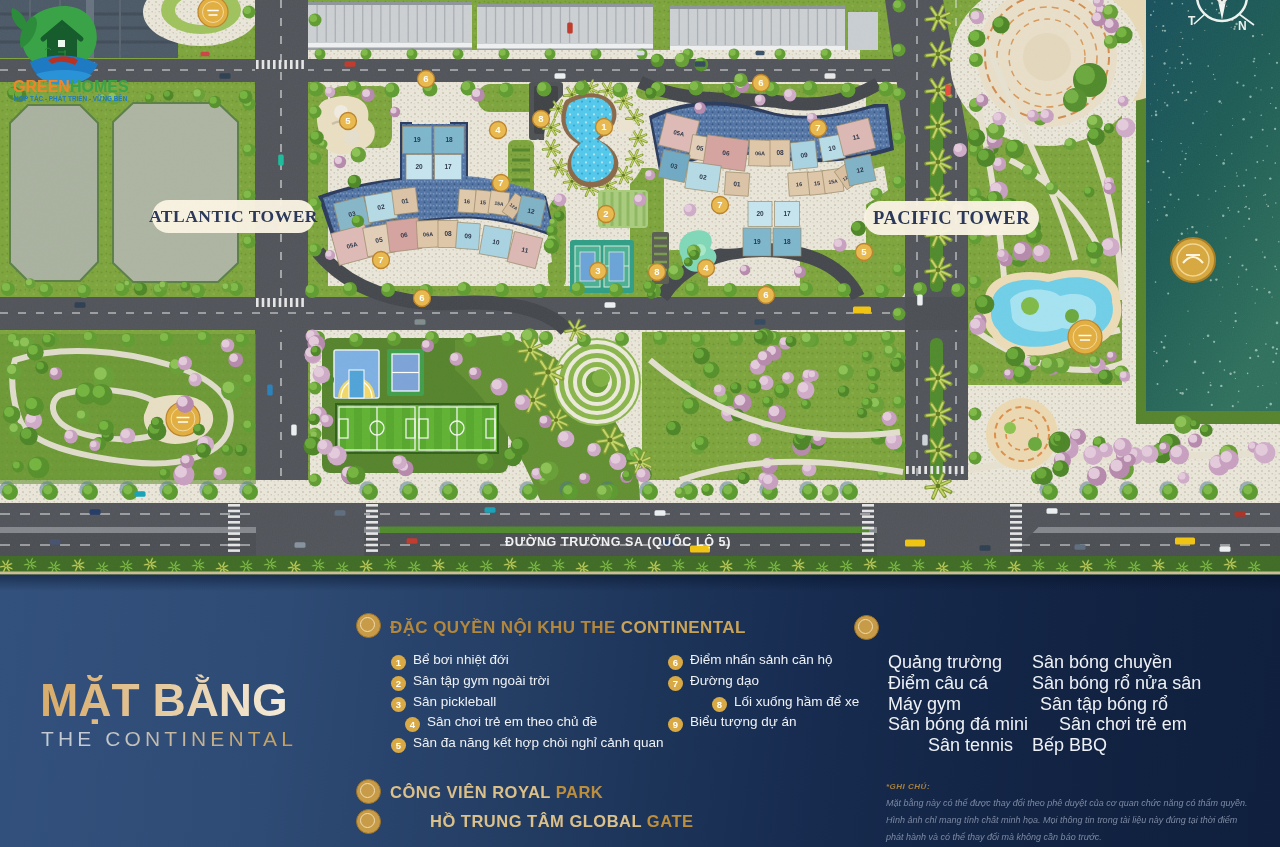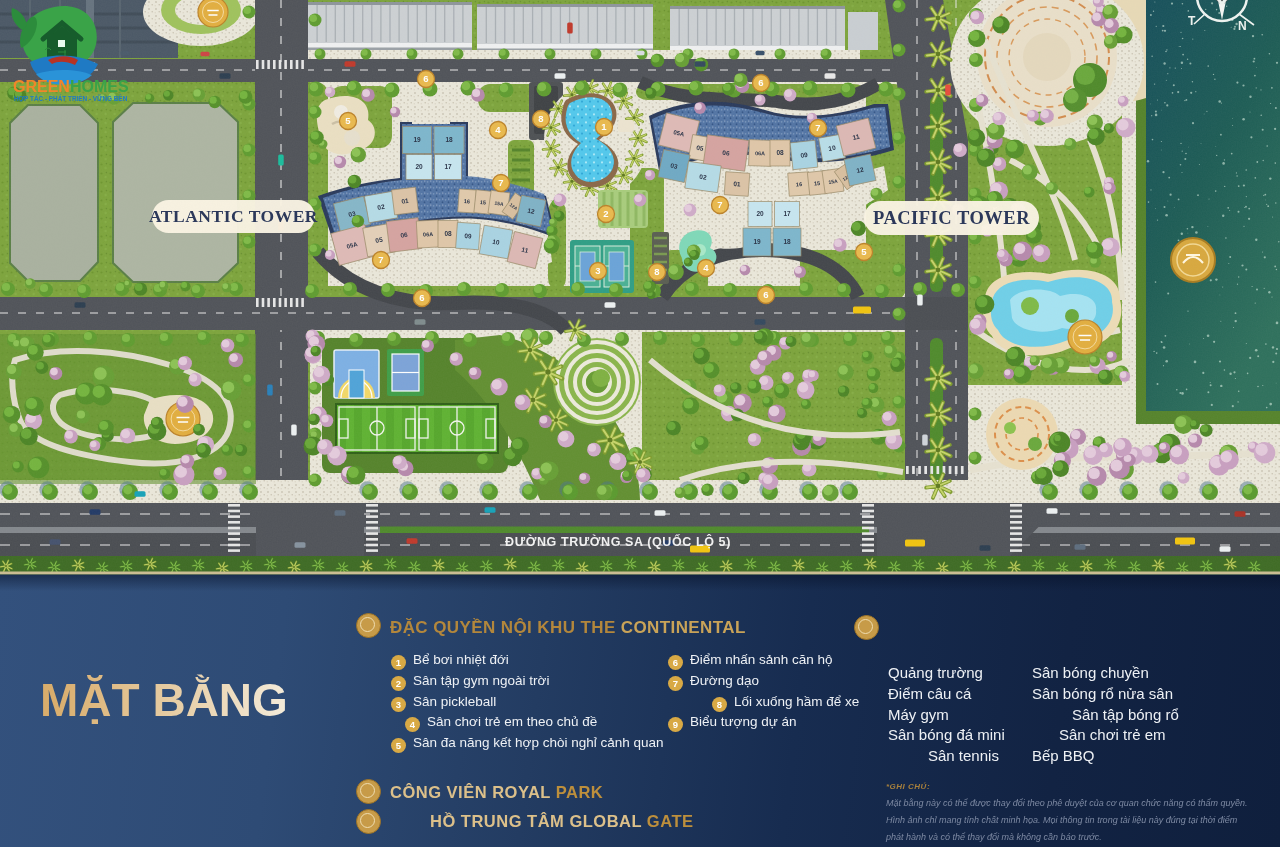--- a/index.html
+++ b/index.html
@@ -6,21 +6,21 @@
 .panel{position:absolute;left:0;top:575px;width:1280px;height:272px;background:linear-gradient(97deg,#33517d 0%,#2e4b75 22%,#233c62 42%,#172c50 62%,#122343 82%,#0f1f3d 100%);}
 .t1{position:absolute;left:40px;top:617px;font-size:46px;font-weight:bold;letter-spacing:1px;background:linear-gradient(92deg,#ddb272 10%,#f8f3e7 95%);-webkit-background-clip:text;background-clip:text;color:transparent;}
 .t2{position:absolute;left:40px;top:673px;font-size:46px;font-weight:bold;letter-spacing:0px;background:linear-gradient(92deg,#d9ad6c 5%,#f3ead8 98%);-webkit-background-clip:text;background-clip:text;color:transparent;}
 .t3{position:absolute;left:41px;top:727px;font-size:21px;letter-spacing:4.1px;background:linear-gradient(90deg,#c3cad4 20%,#c59c53 100%);-webkit-background-clip:text;background-clip:text;color:transparent;}
 .hd1{position:absolute;font-size:17px;font-weight:bold;letter-spacing:0.4px;color:#b3873c;}
 .hd1 .lt{color:#c9a358;}
 .hd2{position:absolute;font-size:17px;font-weight:bold;letter-spacing:0.4px;color:#eef1f6;}
 .hd2 .au{color:#c59e55;}
 .it{position:absolute;font-size:13.5px;color:#eef1f5;white-space:nowrap;}
 .nc{display:inline-block;width:15px;height:15px;border-radius:50%;background:#d8a945;color:#fff;font-size:9.5px;font-weight:bold;text-align:center;line-height:15px;vertical-align:-2px;margin-right:7px;}
-.pl{position:absolute;font-size:15px;color:#eef1f5;white-space:nowrap;margin-top:12px;}
+.pl{position:absolute;font-size:18px;color:#eef1f5;white-space:nowrap;}
 .coin{position:absolute;width:23px;height:23px;border-radius:50%;background:#c79b48;border:1.5px solid #9c7226;}
 .coin:after{content:"";position:absolute;left:3px;top:3px;width:13px;height:13px;border-radius:50%;border:1px solid #efddb0;}
 .sub{position:absolute;font-size:16.5px;font-weight:bold;letter-spacing:0.5px;color:#dcc08a;}
 .sub .au{color:#bd8f3c;}
 .note1{position:absolute;font-size:8px;font-weight:bold;font-style:italic;color:#a8803c;letter-spacing:0.5px;}
 .note2{position:absolute;font-size:9px;font-style:italic;color:#7d89a2;line-height:17px;}
 .paneltop{position:absolute;left:0;top:575px;width:1280px;height:16px;background:linear-gradient(180deg,rgba(7,17,40,0.5),rgba(7,17,40,0));}
 </style></head><body>
 <div class="page">
 
@@ -2206,20 +2206,21 @@
 
 <rect x="0" y="0" width="1280" height="572" filter="url(#grain)" opacity="0.10"></rect>
 </svg>
 
 <div class="panel"></div>
 <div class="paneltop"></div>
 
 
 <div class="t2">MẶT BẰNG</div>
 
+<div class="t3">THE CONTINENTAL</div>
 
 <div class="coin" style="left:356px;top:613px;"></div>
 
 <div class="hd1" style="left:390px;top:618px;">ĐẶC QUYỀN NỘI KHU THE <span class="lt">CONTINENTAL</span></div>
 
 <div class="it" style="left:391px;top:652px;"><span class="nc">1</span>Bể bơi nhiệt đới</div>
 
 <div class="it" style="left:391px;top:673px;"><span class="nc">2</span>Sân tập gym ngoài trời</div>
 
 <div class="it" style="left:391px;top:694px;"><span class="nc">3</span>Sân pickleball</div>
@@ -2254,21 +2255,21 @@
 <div class="pl" style="left:888px;top:694px;">Máy gym</div>
 
 <div class="pl" style="left:888px;top:714px;">Sân bóng đá mini</div>
 
 <div class="pl" style="left:928px;top:735px;">Sân tennis</div>
 
 <div class="pl" style="left:1032px;top:652px;">Sân bóng chuyền</div>
 
 <div class="pl" style="left:1032px;top:673px;">Sân bóng rổ nửa sân</div>
 
-<div class="pl" style="left:1072px;top:694px;">Sân tập bóng rổ</div>
+<div class="pl" style="left:1040px;top:694px;">Sân tập bóng rổ</div>
 
 <div class="pl" style="left:1059px;top:714px;">Sân chơi trẻ em</div>
 
 <div class="pl" style="left:1032px;top:735px;">Bếp BBQ</div>
 
 <div class="note1" style="left:886px;top:782px;">*GHI CHÚ:</div>
 
 <div class="note2" style="left:886px;top:795px;">Mặt bằng này có thể được thay đổi theo phê duyệt của cơ quan chức năng có thẩm quyền.<br>Hình ảnh chỉ mang tính chất minh họa. Mọi thông tin trong tài liệu này đúng tại thời điểm<br>phát hành và có thể thay đổi mà không cần báo trước.</div>
 
 <svg style="position:absolute;left:0px;top:0px;" width="130" height="108" viewBox="0 0 130 108">

